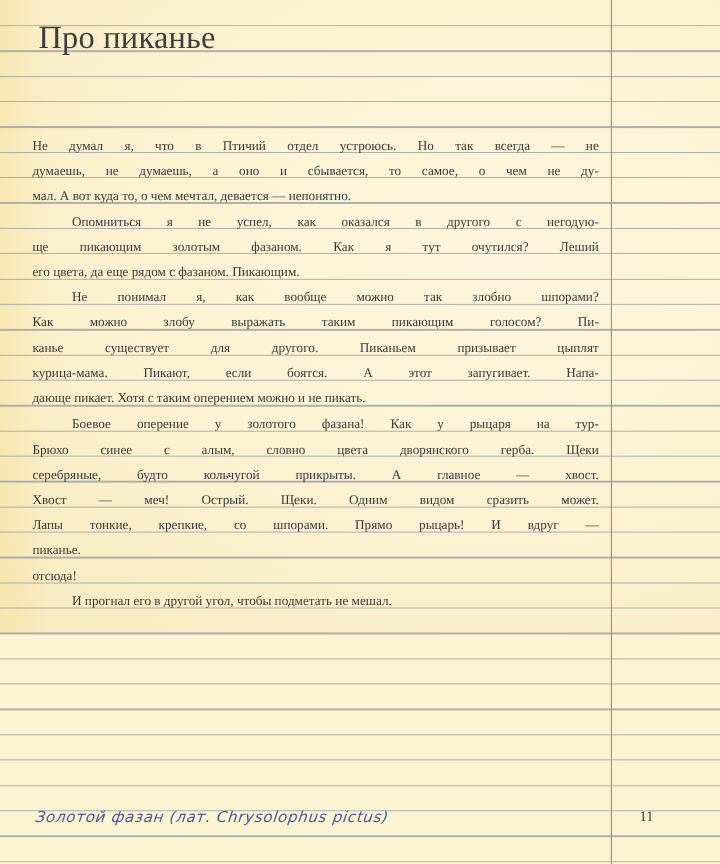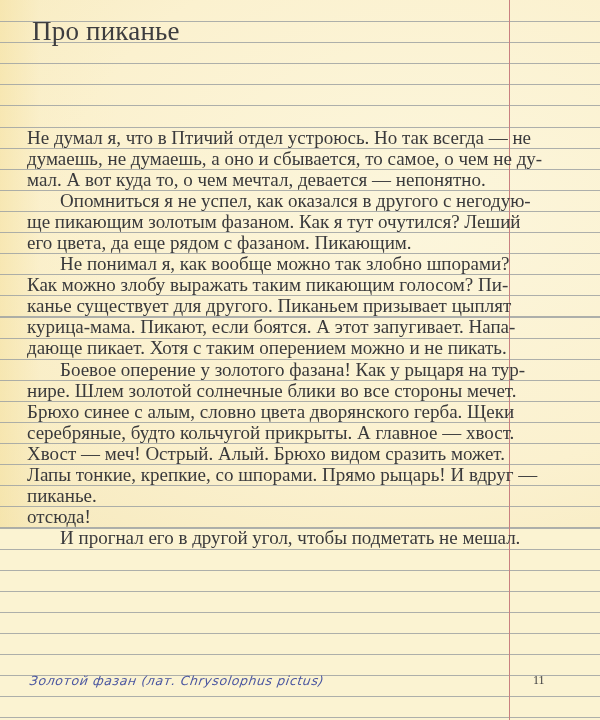--- a/index.html
+++ b/index.html
@@ -53,23 +53,23 @@
       font-size: 27px;
       color: #3d3d3f;
       letter-spacing: 0.2px;
       white-space: nowrap;
       margin: 0;
       font-weight: normal;
     }
     .body-text {
       position: absolute;
       left: 27px;
-      top: 127px;
+      top: 112px;
       width: 472px;
-      font-size: 19px;
+      font-size: 11px;
       line-height: 21.05px;
       color: #3a3a3c;
     }
     .line {
       display: block;
       white-space: nowrap;
       height: 21.05px;
       text-align: justify;
       text-align-last: justify;
     }
@@ -114,24 +114,23 @@
       <span class="line last">мал. А вот куда то, о чем мечтал, девается — непонятно.</span>
       <span class="line indent">Опомниться я не успел, как оказался в другого с негодую-</span>
       <span class="line">ще пикающим золотым фазаном. Как я тут очутился? Леший</span>
       <span class="line last">его цвета, да еще рядом с фазаном. Пикающим.</span>
       <span class="line indent">Не понимал я, как вообще можно так злобно шпорами?</span>
       <span class="line">Как можно злобу выражать таким пикающим голосом? Пи-</span>
       <span class="line">канье существует для другого. Пиканьем призывает цыплят</span>
       <span class="line">курица-мама. Пикают, если боятся. А этот запугивает. Напа-</span>
       <span class="line last">дающе пикает. Хотя с таким оперением можно и не пикать.</span>
       <span class="line indent">Боевое оперение у золотого фазана! Как у рыцаря на тур-</span>
-      <span class="line">нире. Шлем золотой солнечные блики во все стороны мечет.</span>
       <span class="line">Брюхо синее с алым, словно цвета дворянского герба. Щеки</span>
       <span class="line">серебряные, будто кольчугой прикрыты. А главное — хвост.</span>
-      <span class="line">Хвост — меч! Острый. Алый. Брюхо видом сразить может.</span>
+      <span class="line">Хвост — меч! Острый. Щеки. Одним видом сразить может.</span>
       <span class="line">Лапы тонкие, крепкие, со шпорами. Прямо рыцарь! И вдруг —</span>
       <span class="line last">пиканье.</span>
       <span class="line last">отсюда!</span>
       <span class="line indent last">И прогнал его в другой угол, чтобы подметать не мешал.</span>
     </div>
 
   <div class="footnote">Золотой фазан (лат. Chrysolophus pictus)</div>
 
   <div class="page-number">11</div>
 </div>

